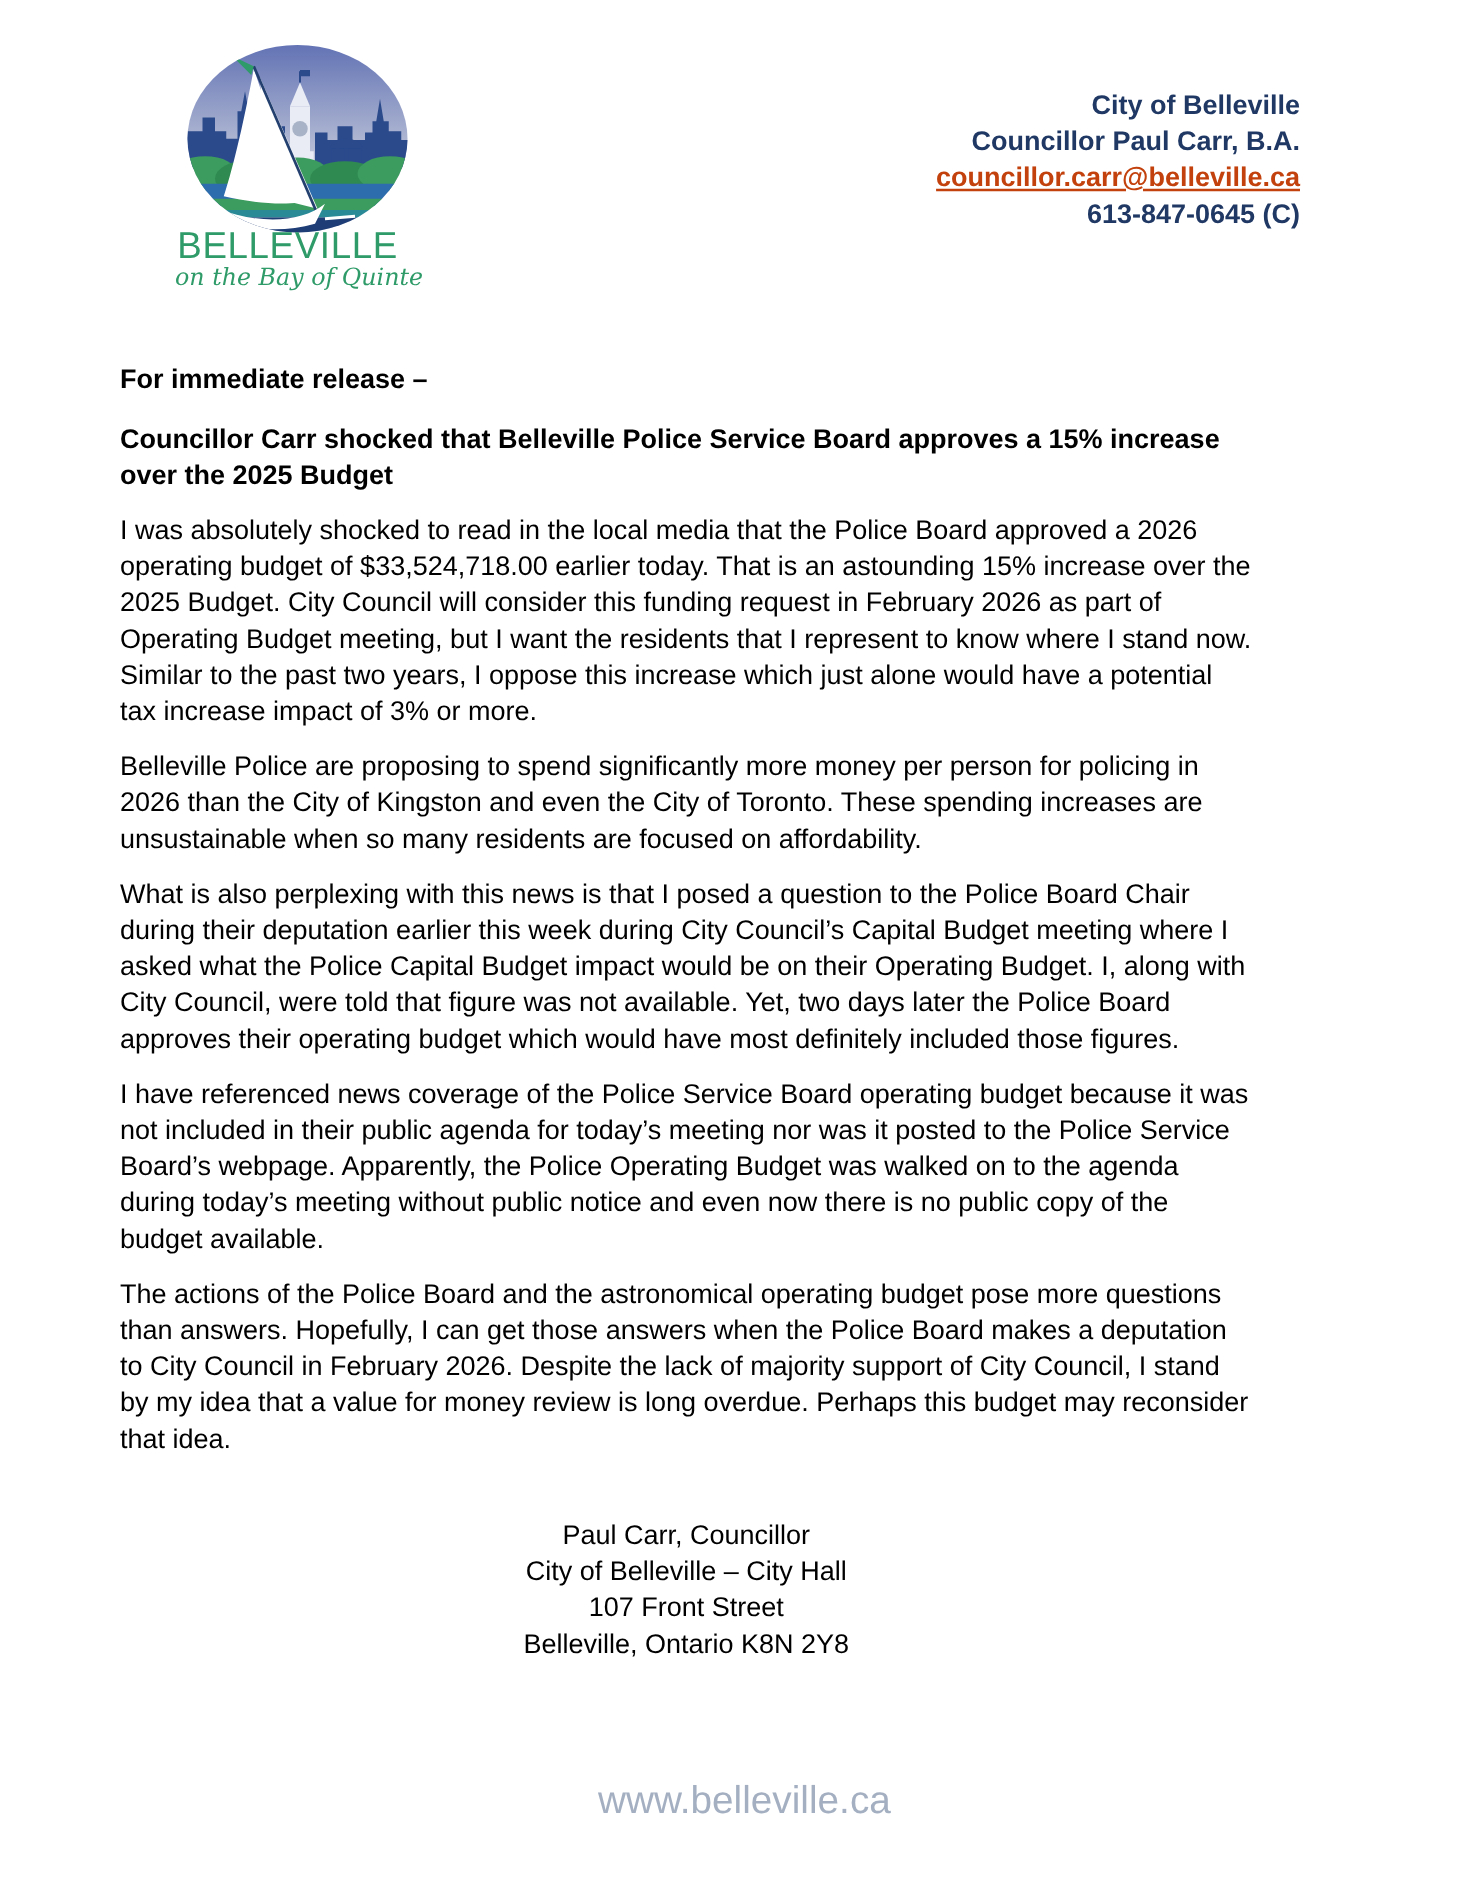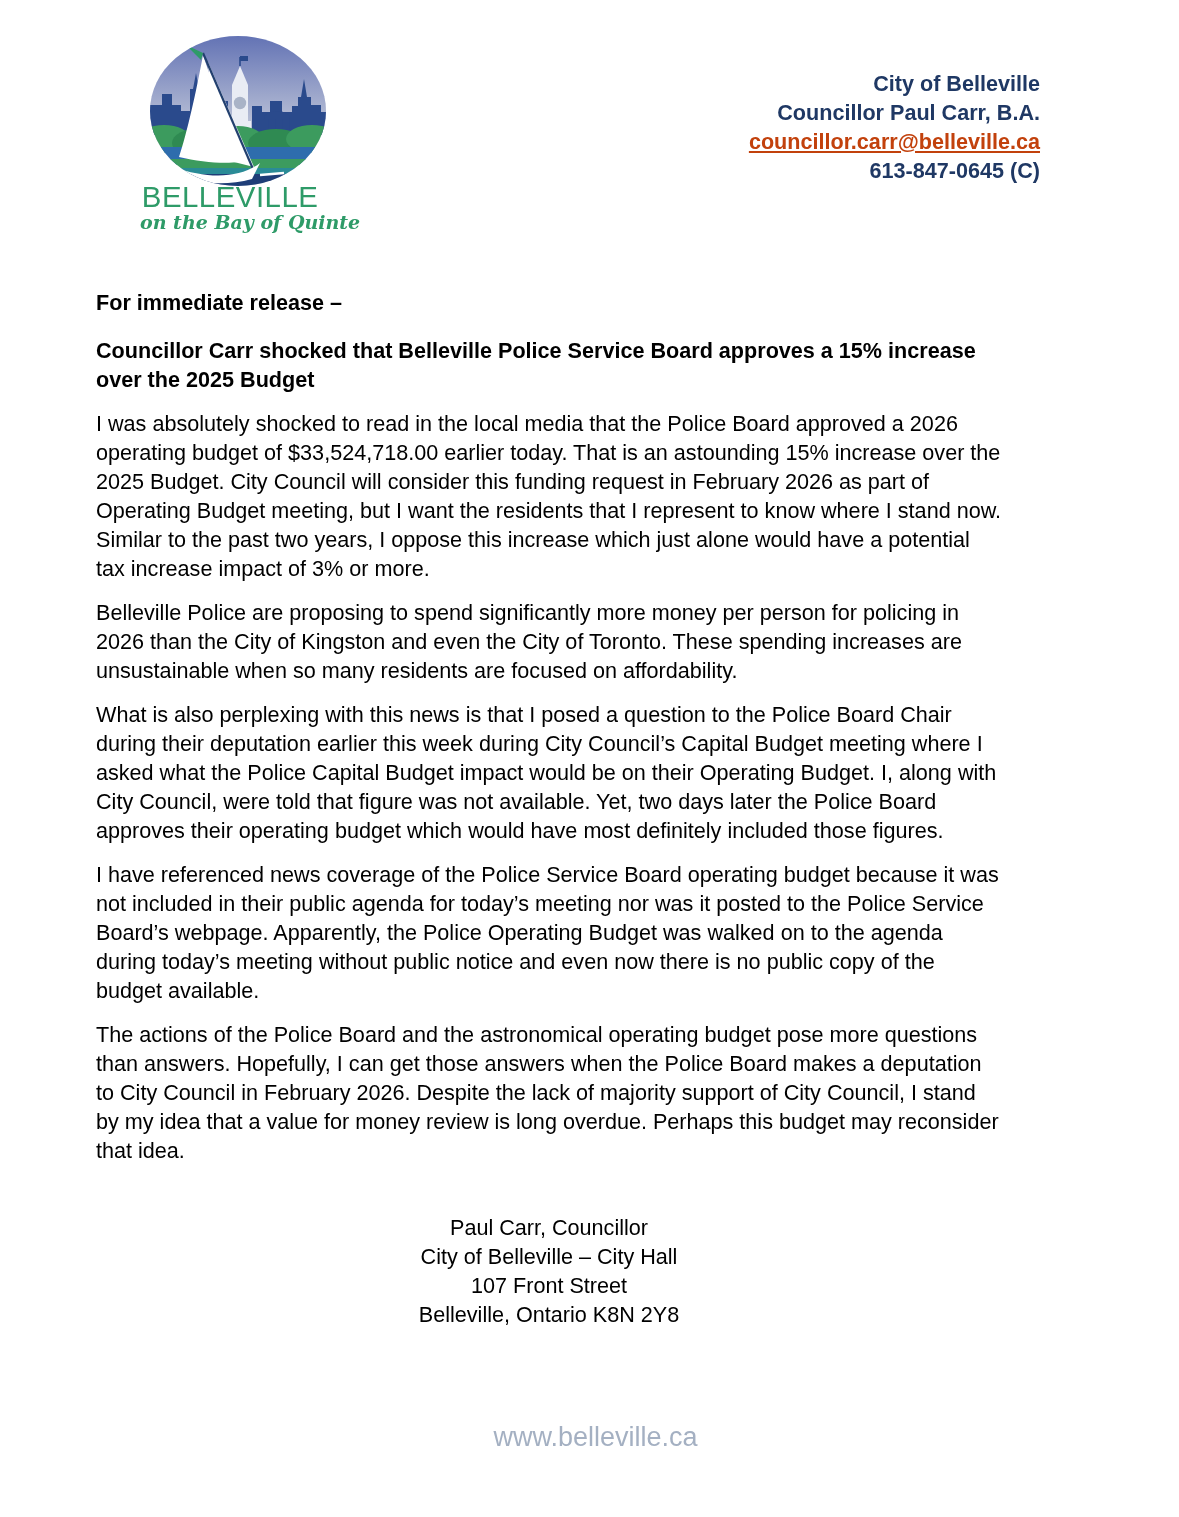--- a/index.html
+++ b/index.html
@@ -32,21 +32,20 @@
     white-space: nowrap;
     transform: scaleX(0.98);
   }
   .logo-tagline {
     margin-top: -3px;
     color: #2e9b68;
     font-family: "DejaVu Serif", serif;
     font-style: italic;
     font-size: 19px;
     white-space: nowrap;
-    font-weight: bold;
   }
   .contact {
     margin-top: 34px;
     text-align: right;
     font-weight: bold;
     font-size: 21.6px;
     line-height: 29px;
     color: #1f3864;
   }
   .contact .email a {
@@ -63,21 +62,21 @@
   .lead { font-weight: bold; margin: 38px 0 19px 0; }
   .headline { font-weight: bold; margin: 0 0 15px 0; }
   .content p.body { margin: 0 0 15px 0; }
   .signature { margin-top: 48px; font-size: 21.6px; line-height: 29px; }
   .signature div { margin: 0; text-align: center; }
   .footer {
     position: absolute;
     left: 12px; right: 0;
     top: 1422px;
     text-align: center;
-    font-size: 27px;
+    font-size: 31px;
     color: #a4b0c2;
   }
 </style>
 </head>
 <body>
 
 <div class="page">
 
   <div class="header">
 

